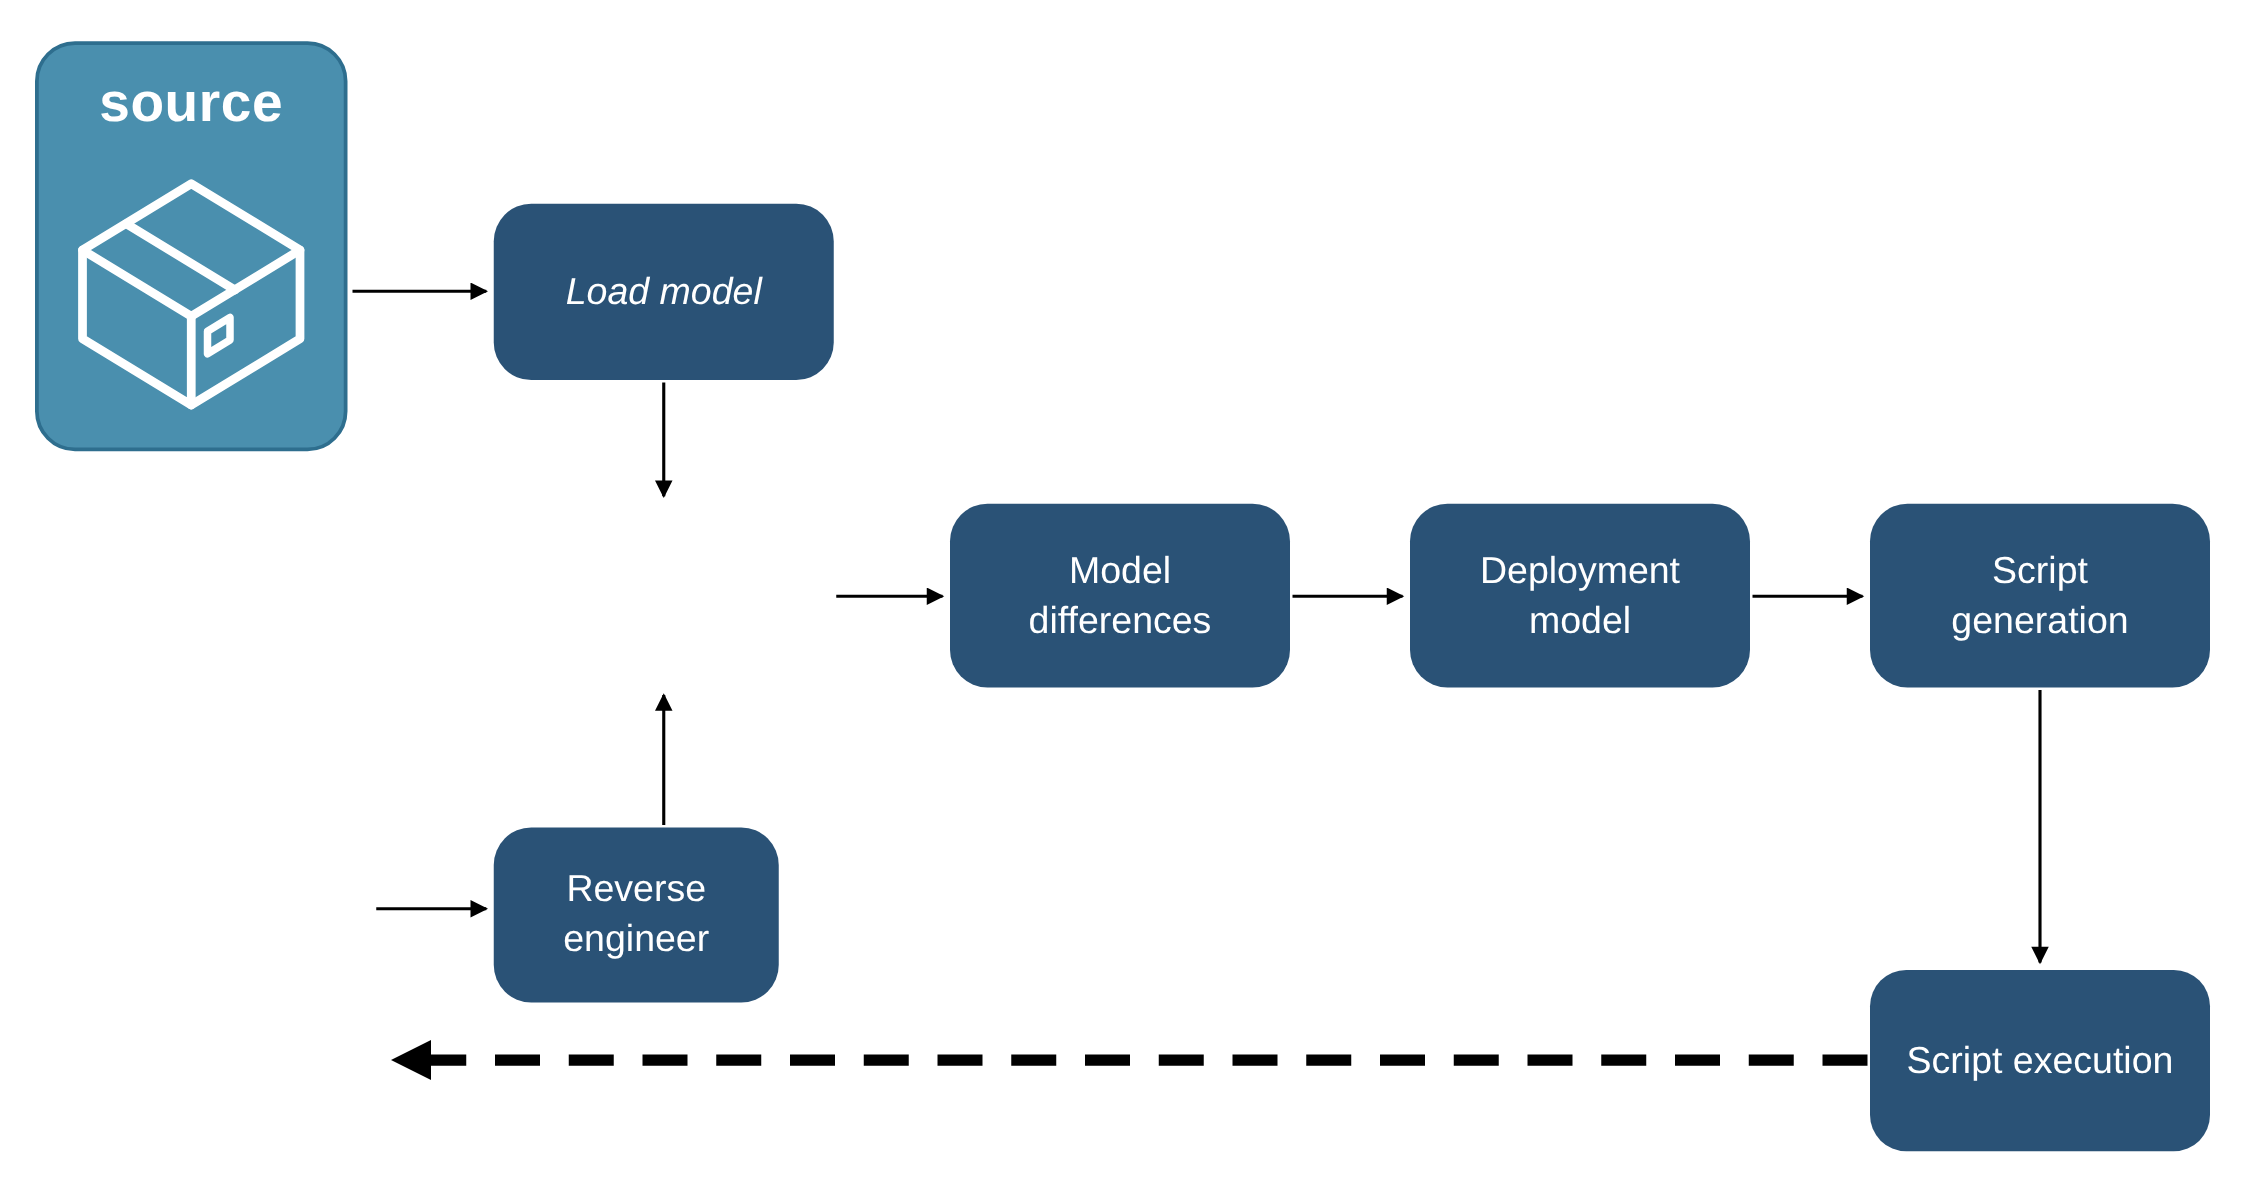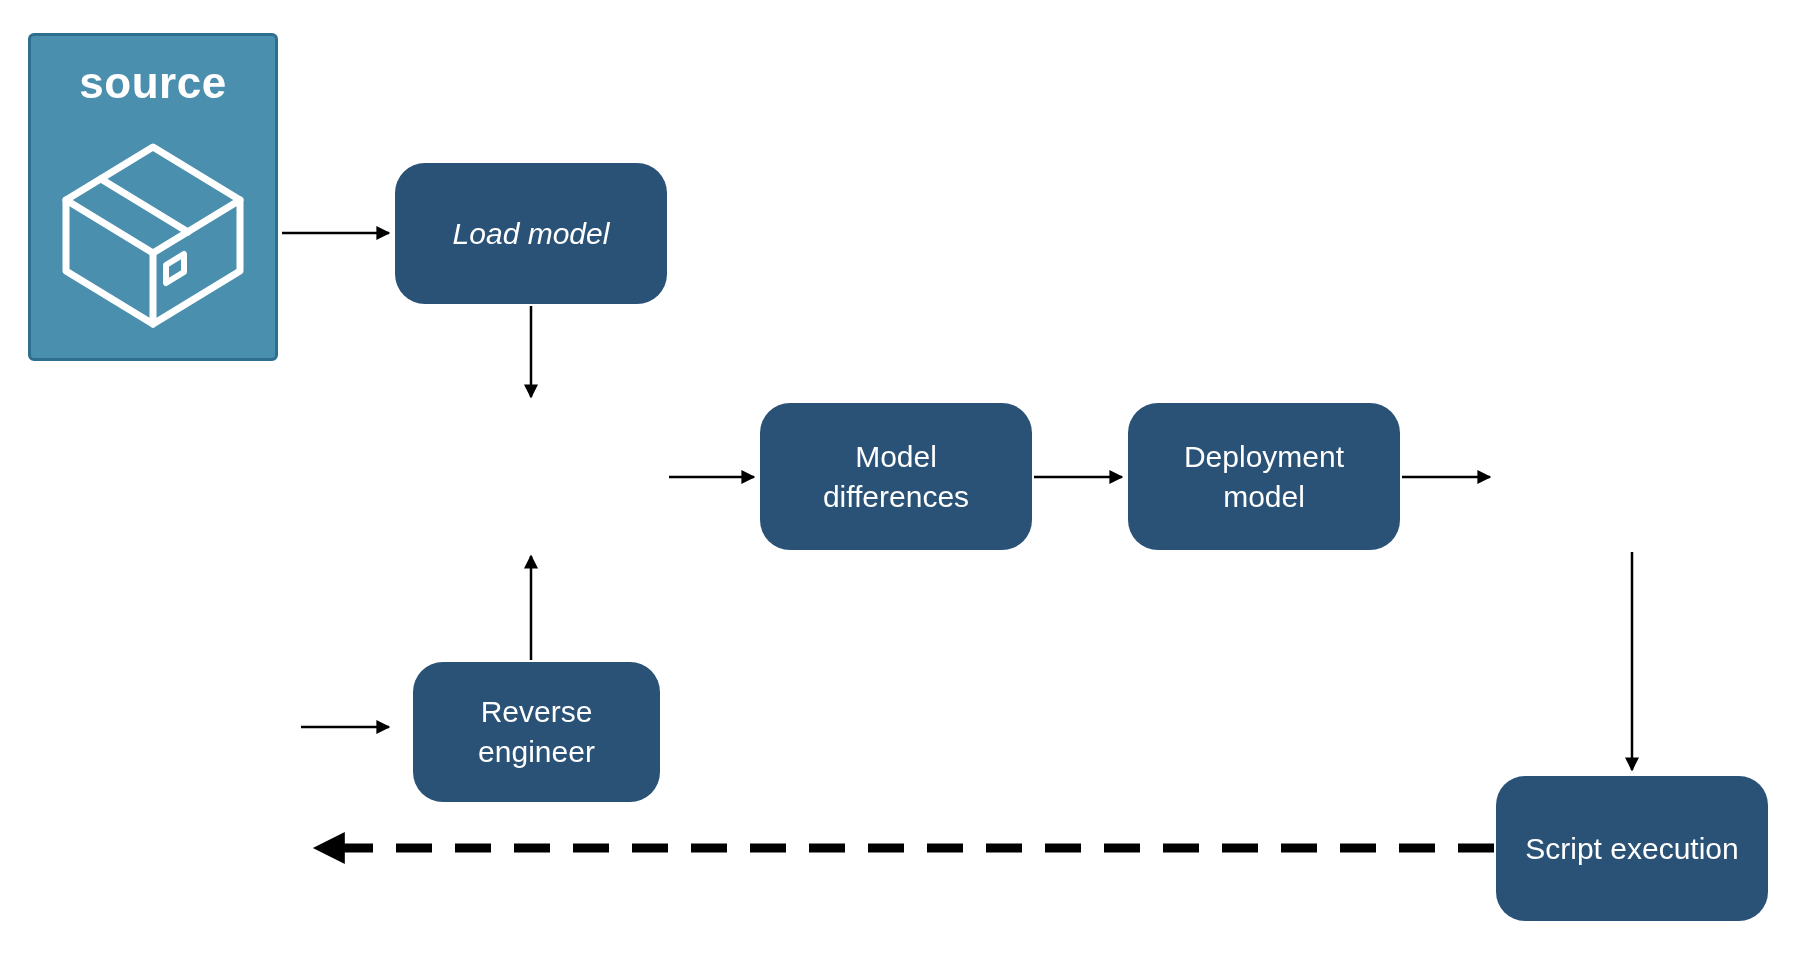--- a/index.html
+++ b/index.html
@@ -29,29 +29,29 @@
     font-size: 30px;
     line-height: 1.32;
     padding: 0 28px;
     box-sizing: border-box;
   }
   .n-load-model        { left: 395px;  top: 163px; width: 272px; height: 141px; font-style: italic; }
   .n-model-comparison  { left: 395px;  top: 403px; width: 272px; height: 147px; }
   .n-model-differences { left: 760px;  top: 403px; width: 272px; height: 147px; }
   .n-deployment-plan   { left: 1128px; top: 403px; width: 272px; height: 147px; }
   .n-script-generation { left: 1496px; top: 403px; width: 272px; height: 147px; }
-  .n-reverse-engineer  { left: 395px;  top: 662px; width: 247px; height: 140px; margin-left: 18px; }
+  .n-reverse-engineer  { left: 395px;  top: 662px; width: 228px; height: 140px; }
   .n-script-execution  { left: 1496px; top: 776px; width: 272px; height: 145px; border-radius: 29px; }
 
   
   .endpoint {
     position: absolute;
     background: #4a8fae;
     border: 3px solid #2e6e8e;
-    border-radius: 6px;
+    border-radius: 32px;
     box-sizing: border-box;
     display: flex;
     flex-direction: column;
     align-items: center;
     color: #ffffff;
   }
   .ep-source { left: 28px; top: 33px;  width: 250px; height: 328px; }
   .ep-target { left: 45px; top: 603px; width: 252px; height: 330px; }
   .endpoint .ep-label {
     font-size: 44px;
@@ -125,20 +125,23 @@
 
   <div class="node n-load-model">
     <span>Load model</span>
   </div>
   <div class="node n-model-differences">
     <span>Model differences</span>
   </div>
   <div class="node n-deployment-plan">
     <span>Deployment model</span>
   </div>
+  <div class="node n-script-generation">
+    <span>Script generation</span>
+  </div>
   <div class="node n-reverse-engineer">
     <span>Reverse engineer</span>
   </div>
   <div class="node n-script-execution">
     <span>Script execution</span>
   </div>
 
 </div>
 
 </body></html>

